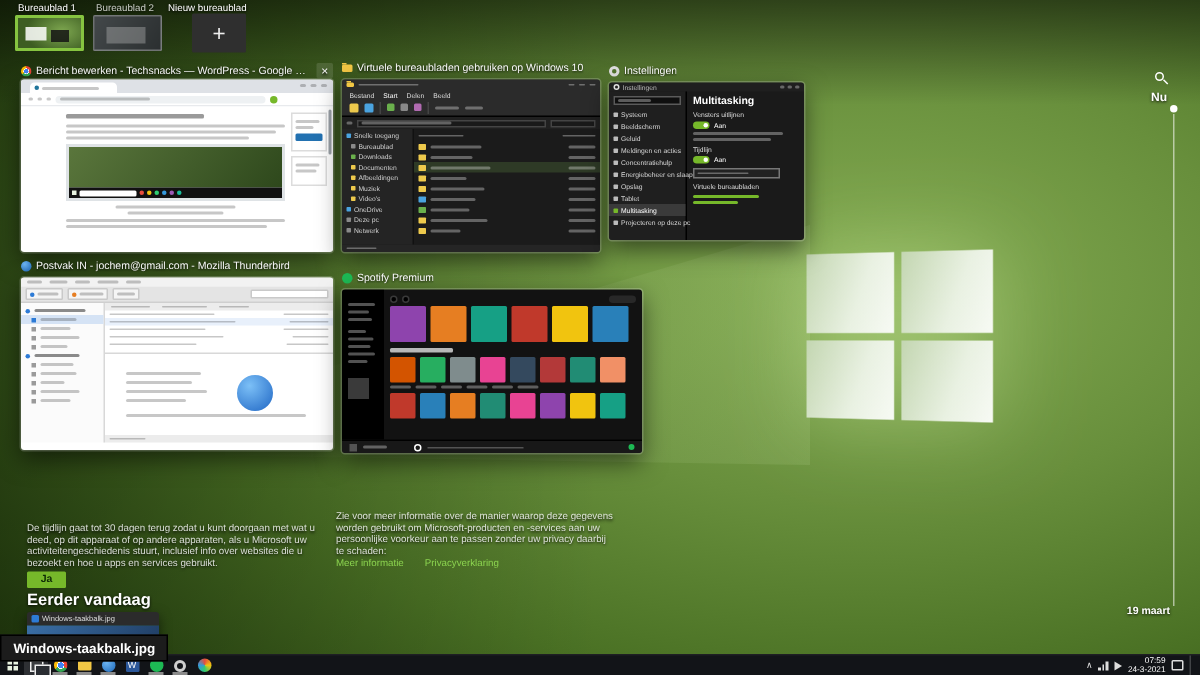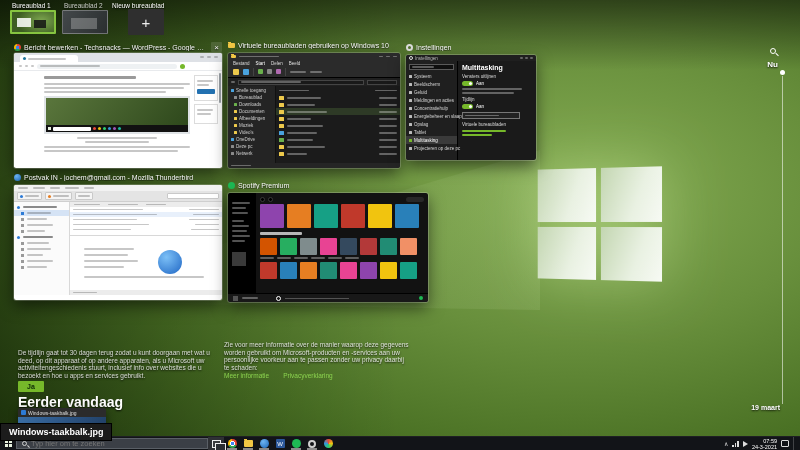--- a/index.html
+++ b/index.html
@@ -591,21 +591,21 @@
 
   <div class="abs para ts" style="left:18px;top:349px;width:192px">De tijdlijn gaat tot 30 dagen terug zodat u kunt doorgaan met wat u deed, op dit apparaat of op andere apparaten, als u Microsoft uw activiteitengeschiedenis stuurt, inclusief info over websites die u bezoekt en hoe u apps en services gebruikt.</div>
   <div class="abs para ts" style="left:224px;top:341px;width:186px">Zie voor meer informatie over de manier waarop deze gegevens worden gebruikt om Microsoft-producten en -services aan uw persoonlijke voorkeur aan te passen zonder uw privacy daarbij te schaden:</div>
   <div class="abs row" style="left:224px;top:372px;gap:14px">
     <span class="glink">Meer informatie</span>
     <span class="glink">Privacyverklaring</span>
   </div>
   <div class="abs" style="left:18px;top:381px;width:26px;height:11px;background:#76b82a;border-radius:1px;
        display:flex;align-items:center;justify-content:center;font-size:7px;color:#0e2a06;font-weight:bold">Ja</div>
 
-  <div class="abs ts white" style="left:18px;top:394px;font-size:14px;font-weight:bold">Eerder vandaag</div>
+  <div class="abs ts white" style="left:18px;top:394px;font-size:11px;font-weight:bold">Eerder vandaag</div>
 
   <div class="abs" style="left:18px;top:408px;width:88px;height:30px;border-radius:2px;overflow:hidden;
        box-shadow:0 3px 8px rgba(0,0,0,.5)">
     <div style="height:9px;background:#2b2b2b;display:flex;align-items:center;gap:2px;padding:0 3px">
       <i style="width:5px;height:5px;background:#2d7bd6;border-radius:1px"></i>
       <span style="font-size:5px;color:#ddd;white-space:nowrap;overflow:hidden;text-overflow:ellipsis">Windows-taakbalk.jpg</span>
     </div>
     <div style="height:21px;background:linear-gradient(130deg,#3a6ea5,#1e3a5f)"></div>
   </div>
 
@@ -622,24 +622,20 @@
   <div class="abs ts white" style="left:740px;top:404px;width:40px;text-align:right;font-size:7px;font-weight:bold">19 maart</div>
 
   <div class="taskbar">
     <div class="tbicon">
       <span class="startgrid">
           <i></i>
           <i></i>
           <i></i>
           <i></i>
         </span>
-    </div>
-    <div class="tsearch">
-      <span class="mag"></span>
-      <input readonly="" placeholder="Typ hier om te zoeken" style="">
     </div>
     <div class="tbicon" style="background:rgba(255,255,255,.12)">
       <span class="tvicon"></span>
     </div>
     <div class="tbicon open">
         <span class="ico-chrome" style="width:9px;height:9px"></span>
       </div>
     <div class="tbicon open">
         <span class="ico-folder" style="width:9px;height:7px"></span>
       </div>

